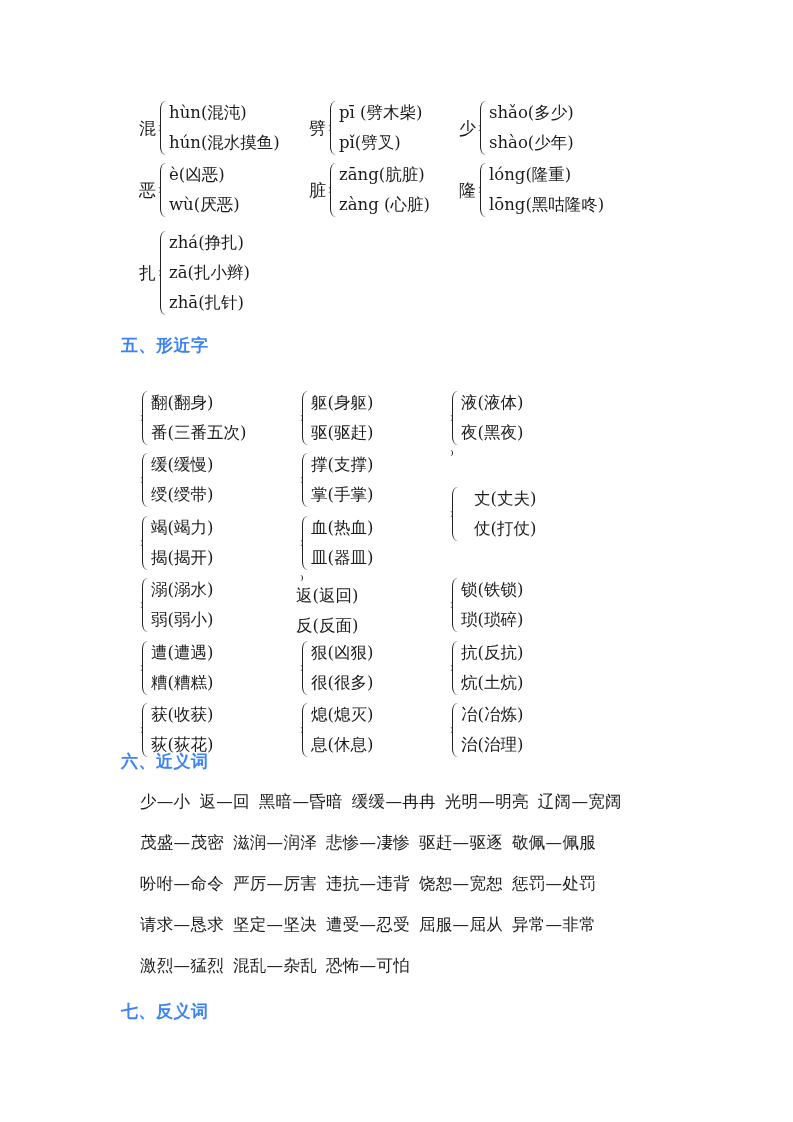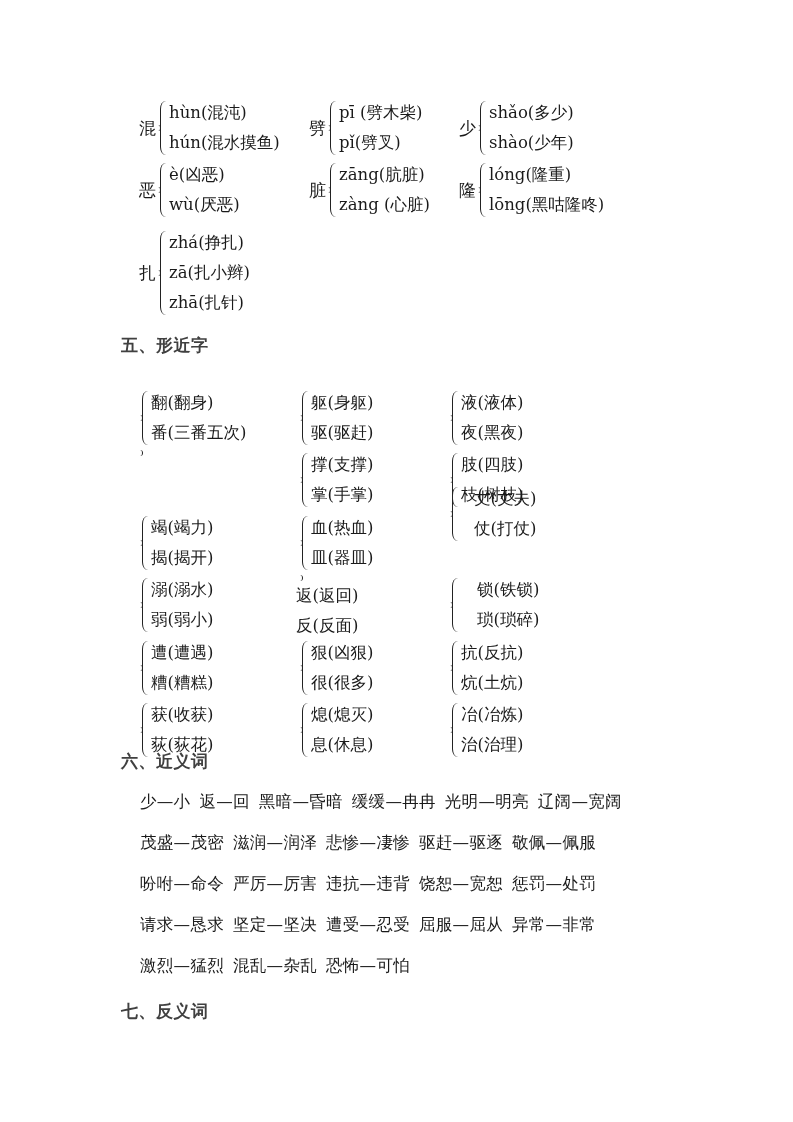--- a/index.html
+++ b/index.html
@@ -18,21 +18,21 @@
     .brace::before {
       content: ""; position: absolute; left: -6px; top: 50%; width: 5px; height: 6px;
       border-right: 1.6px solid #222; border-top-right-radius: 5px; border-bottom-right-radius: 5px;
       transform: translateY(-50%);
     }
     .readings { display: flex; flex-direction: column; }
     .reading { font-size: 16.5px; line-height: 30px; white-space: nowrap; }
     .section-title {
       position: absolute; left: 121px;
       font-family: "DejaVu Sans", "Liberation Sans", sans-serif;
-      font-weight: bold; font-size: 17px; color: #404040; letter-spacing: 0.5px;
+      font-weight: bold; font-size: 17px; color: #3b82f6; letter-spacing: 0.5px;
     }
     .sim-group { position: absolute; display: flex; align-items: center; margin-top: 20px; }
     .sim-group .brace { margin-left: 6px; }
     .syn-line {
       position: absolute; left: 140px; font-size: 16.5px; white-space: nowrap;
       word-spacing: 0; letter-spacing: 0.3px;
     }
     .syn-pair { margin-right: 9px; }
   </style>
 </head>
@@ -117,34 +117,34 @@
     </div>
     <div class="sim-group" style="left: 446px; top: 368px;">
       <span class="brace"></span>
       <div class="readings">
         <span class="reading">液(液体)</span>
         <span class="reading">夜(黑夜)</span>
       </div>
     </div>
     <div class="sim-group" style="left: 136px; top: 430.4px;">
       <span class="brace"></span>
+      <div class="readings">
+        <span class="reading">缓(缓慢)</span>
+        <span class="reading">绶(绶带)</span>
+      </div>
     </div>
     <div class="sim-group" style="left: 296px; top: 430.4px;">
       <span class="brace"></span>
       <div class="readings">
         <span class="reading">撑(支撑)</span>
         <span class="reading">掌(手掌)</span>
       </div>
     </div>
     <div class="sim-group" style="left: 446px; top: 430.4px;">
       <span class="brace"></span>
-      <div class="readings">
-        <span class="reading">肢(四肢)</span>
-        <span class="reading">枝(树枝)</span>
-      </div>
     </div>
     <div class="sim-group" style="left: 136px; top: 492.8px;">
       <span class="brace"></span>
       <div class="readings">
         <span class="reading">竭(竭力)</span>
         <span class="reading">揭(揭开)</span>
       </div>
     </div>
     <div class="sim-group" style="left: 296px; top: 492.8px;">
       <span class="brace"></span>
@@ -167,21 +167,21 @@
         <span class="reading">弱(弱小)</span>
       </div>
     </div>
     <div class="sim-group" style="left: 296px; top: 555.2px; flex-direction: column;">
       <span class="brace"></span>
       <div class="readings">
         <span class="reading">返(返回)</span>
         <span class="reading">反(反面)</span>
       </div>
     </div>
-    <div class="sim-group" style="left: 446px; top: 555.2px; gap: 16px;">
+    <div class="sim-group" style="left: 446px; top: 555.2px;">
       <span class="brace"></span>
       <div class="readings">
         <span class="reading">锁(铁锁)</span>
         <span class="reading">琐(琐碎)</span>
       </div>
     </div>
     <div class="sim-group" style="left: 136px; top: 617.6px;">
       <span class="brace"></span>
       <div class="readings">
         <span class="reading">遭(遭遇)</span>

